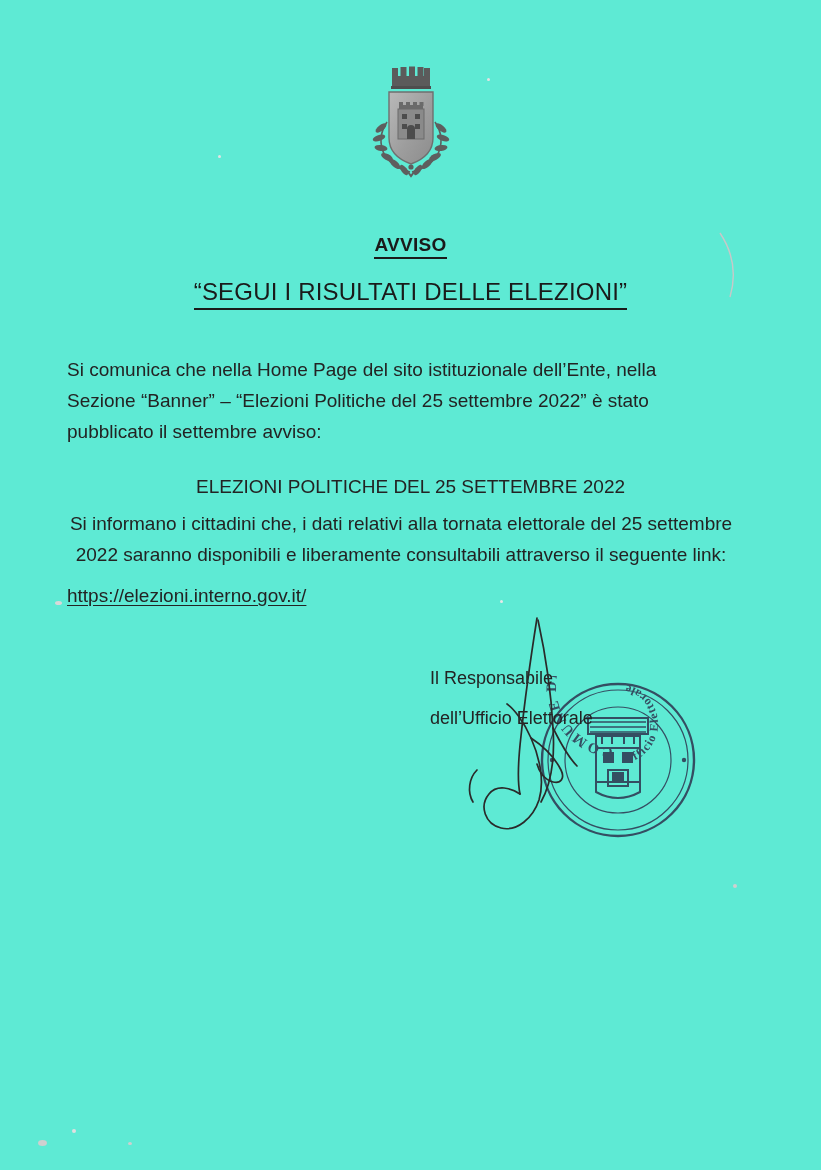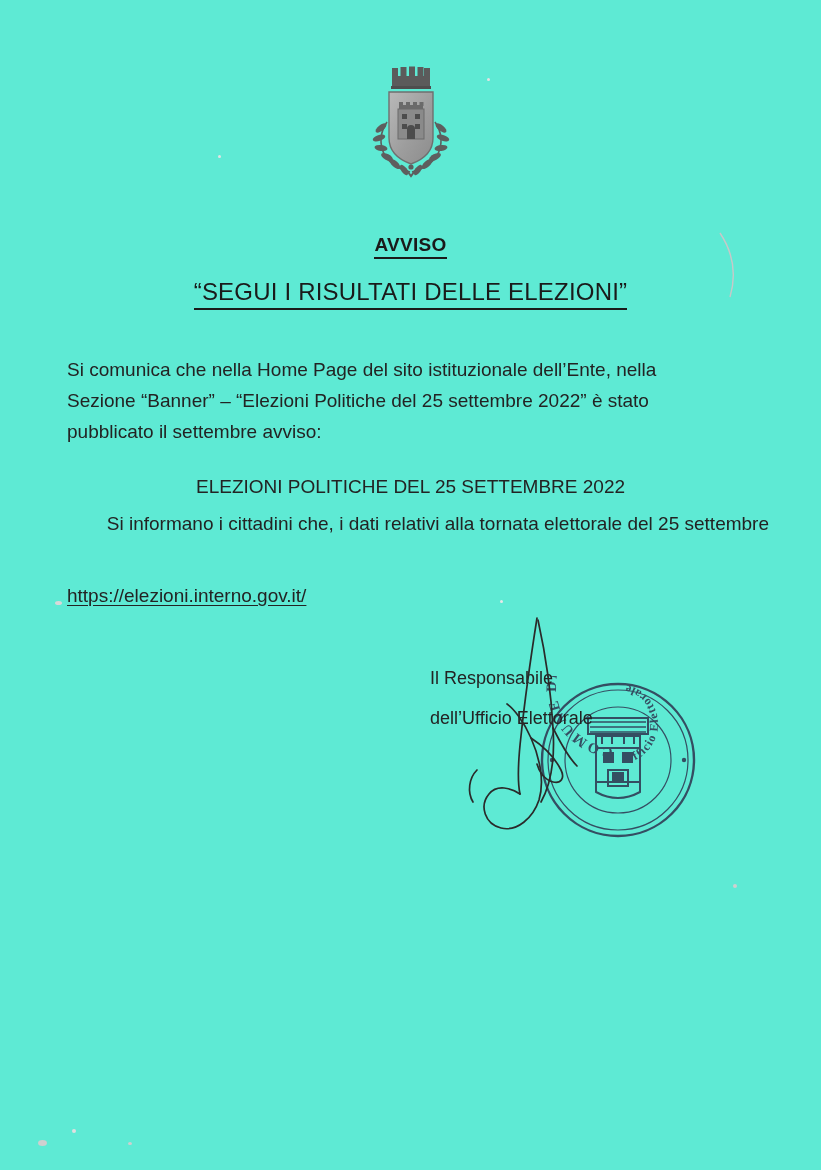--- a/index.html
+++ b/index.html
@@ -82,24 +82,24 @@
     left: 0;
     right: 0;
     top: 459px;
     text-align: center;
     font-size: 19px;
     line-height: 28px;
     color: #232323;
     margin-top: 14px;
   }
   .para-2 {
-    left: 79px;
+    left: 56px;
     top: 508px;
     width: 690px;
-    text-align: right;
+    text-align: center;
   }
 
   
   .link-line {
     position: absolute;
     left: 67px;
     top: 583px;
     font-size: 19px;
     line-height: 26px;
     color: #232323;
@@ -230,20 +230,21 @@
   <div class="para para-1">
     <span>Si comunica che nella Home Page del sito istituzionale dell’Ente, nella</span>
     <span>Sezione “Banner” – “Elezioni Politiche del 25 settembre 2022” è stato</span>
     <span>pubblicato il settembre avviso:</span>
   </div>
 
   <div class="para-center">ELEZIONI POLITICHE DEL 25 SETTEMBRE 2022</div>
 
   <div class="para para-2">
     <div>Si informano i cittadini che, i dati relativi alla tornata elettorale del 25 settembre</div>
+    <div>2022 saranno disponibili e liberamente consultabili attraverso il seguente link:</div>
   </div>
 
   <div class="link-line">https://elezioni.interno.gov.it/</div>
 
   <div class="sign-block">
     <div>Il Responsabile</div>
     <div>dell’Ufficio Elettorale</div>
   </div>
 
   <div class="signature">

